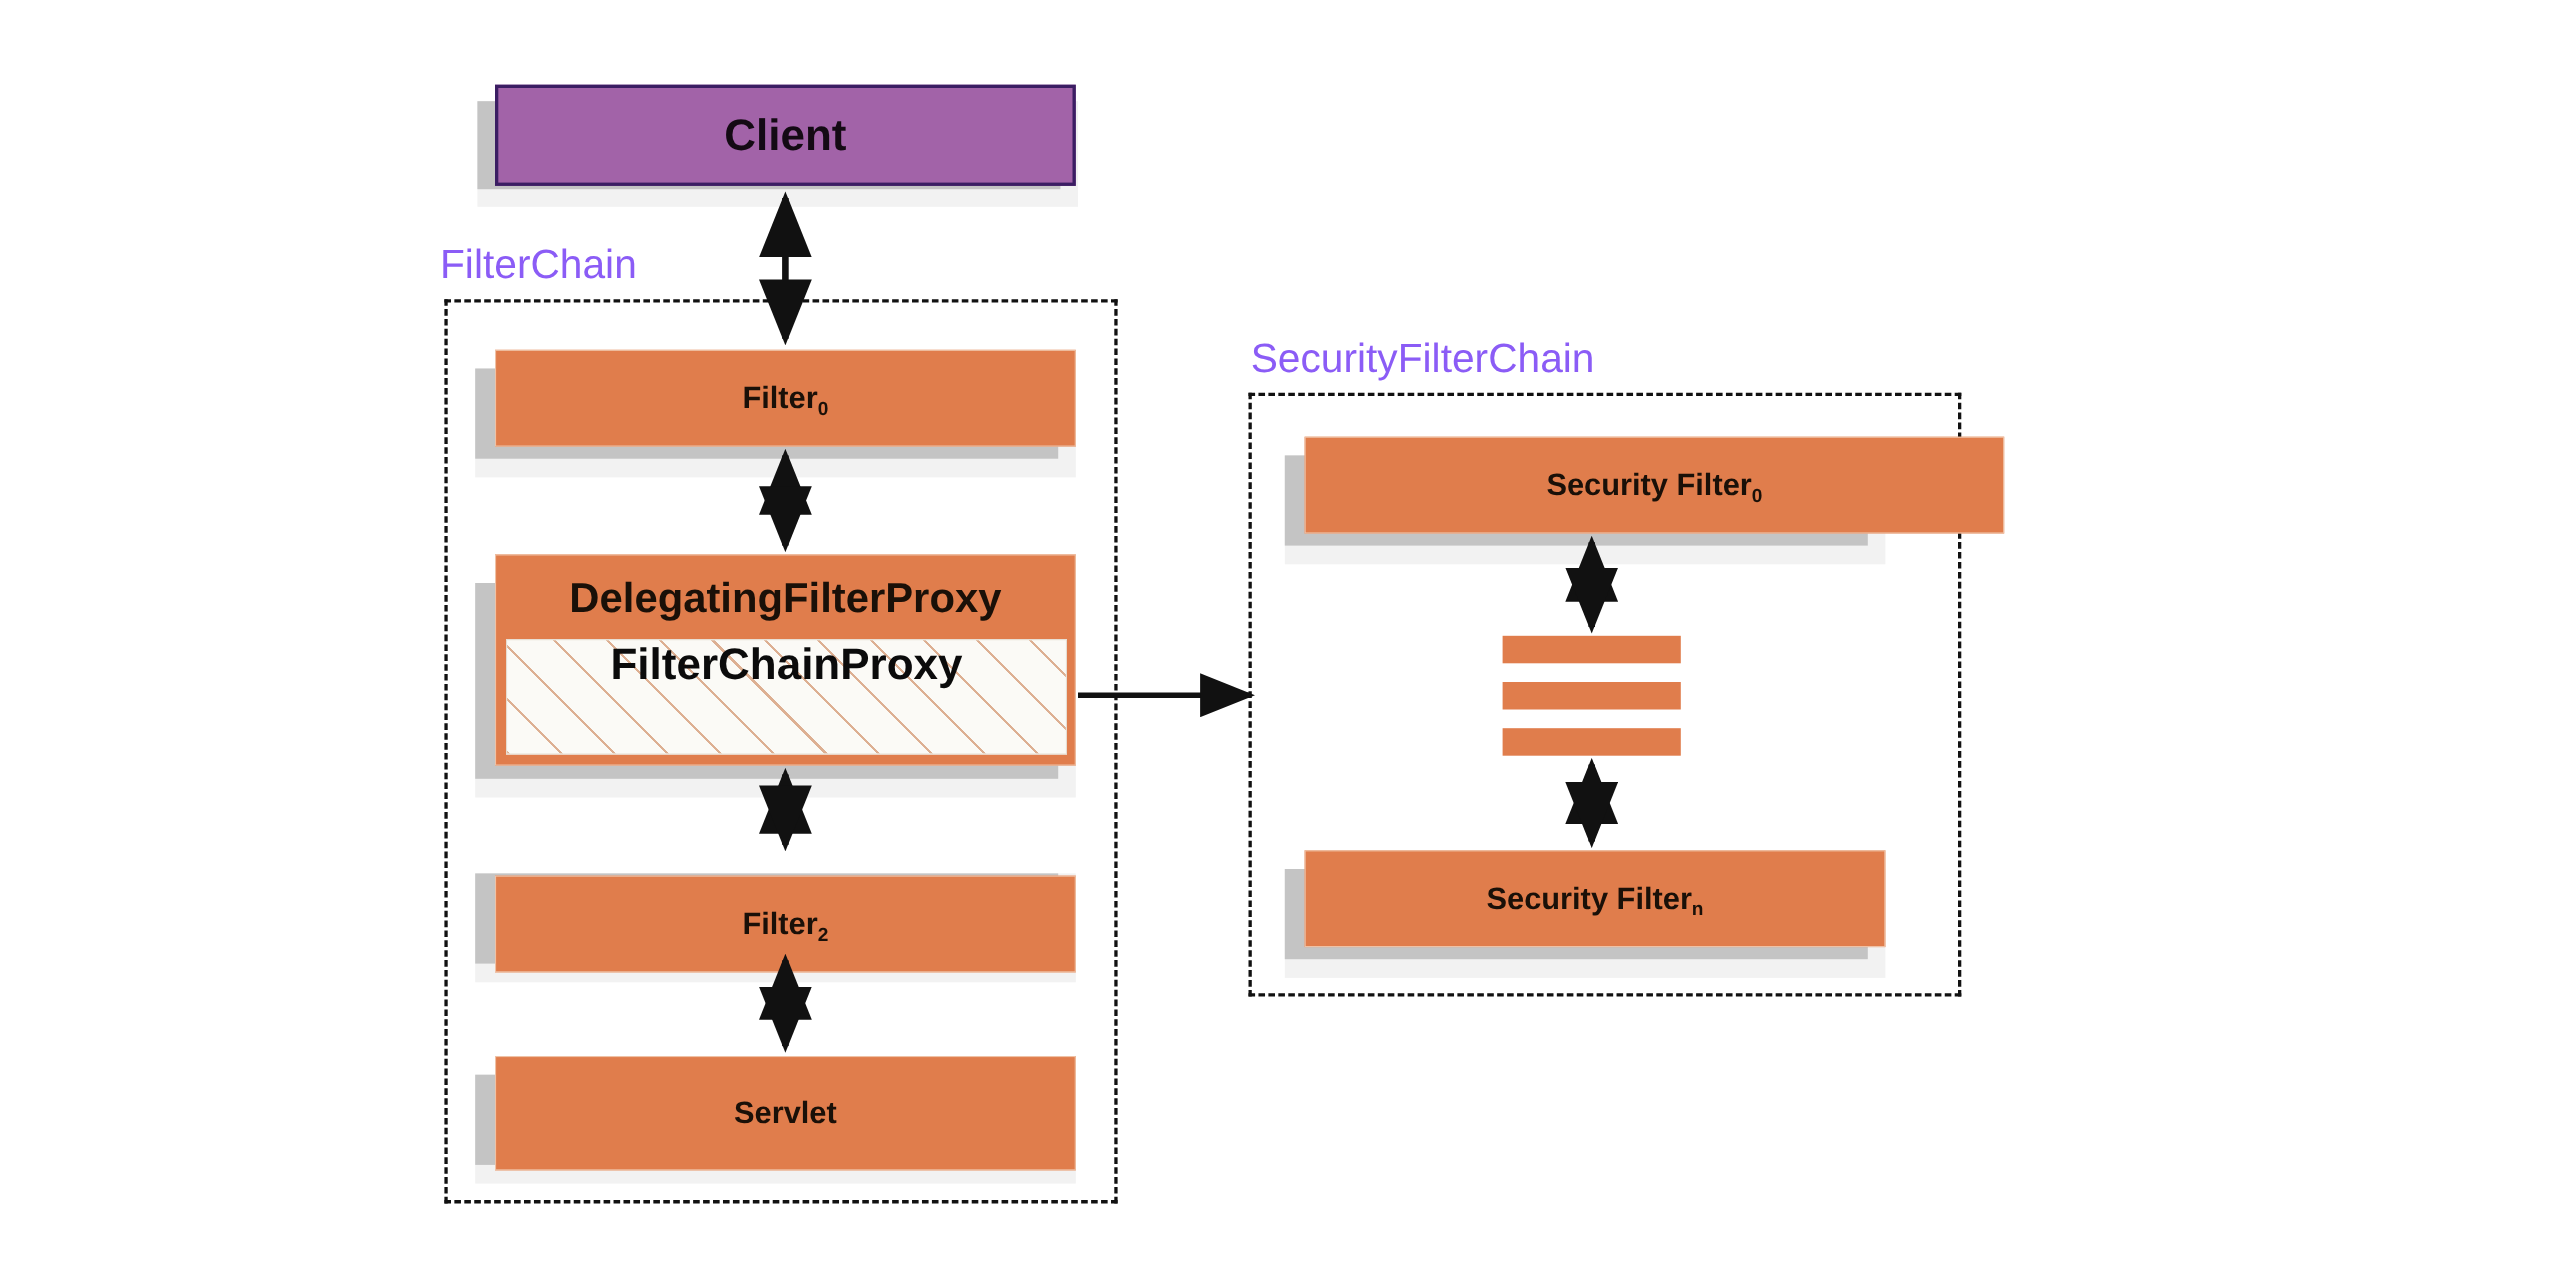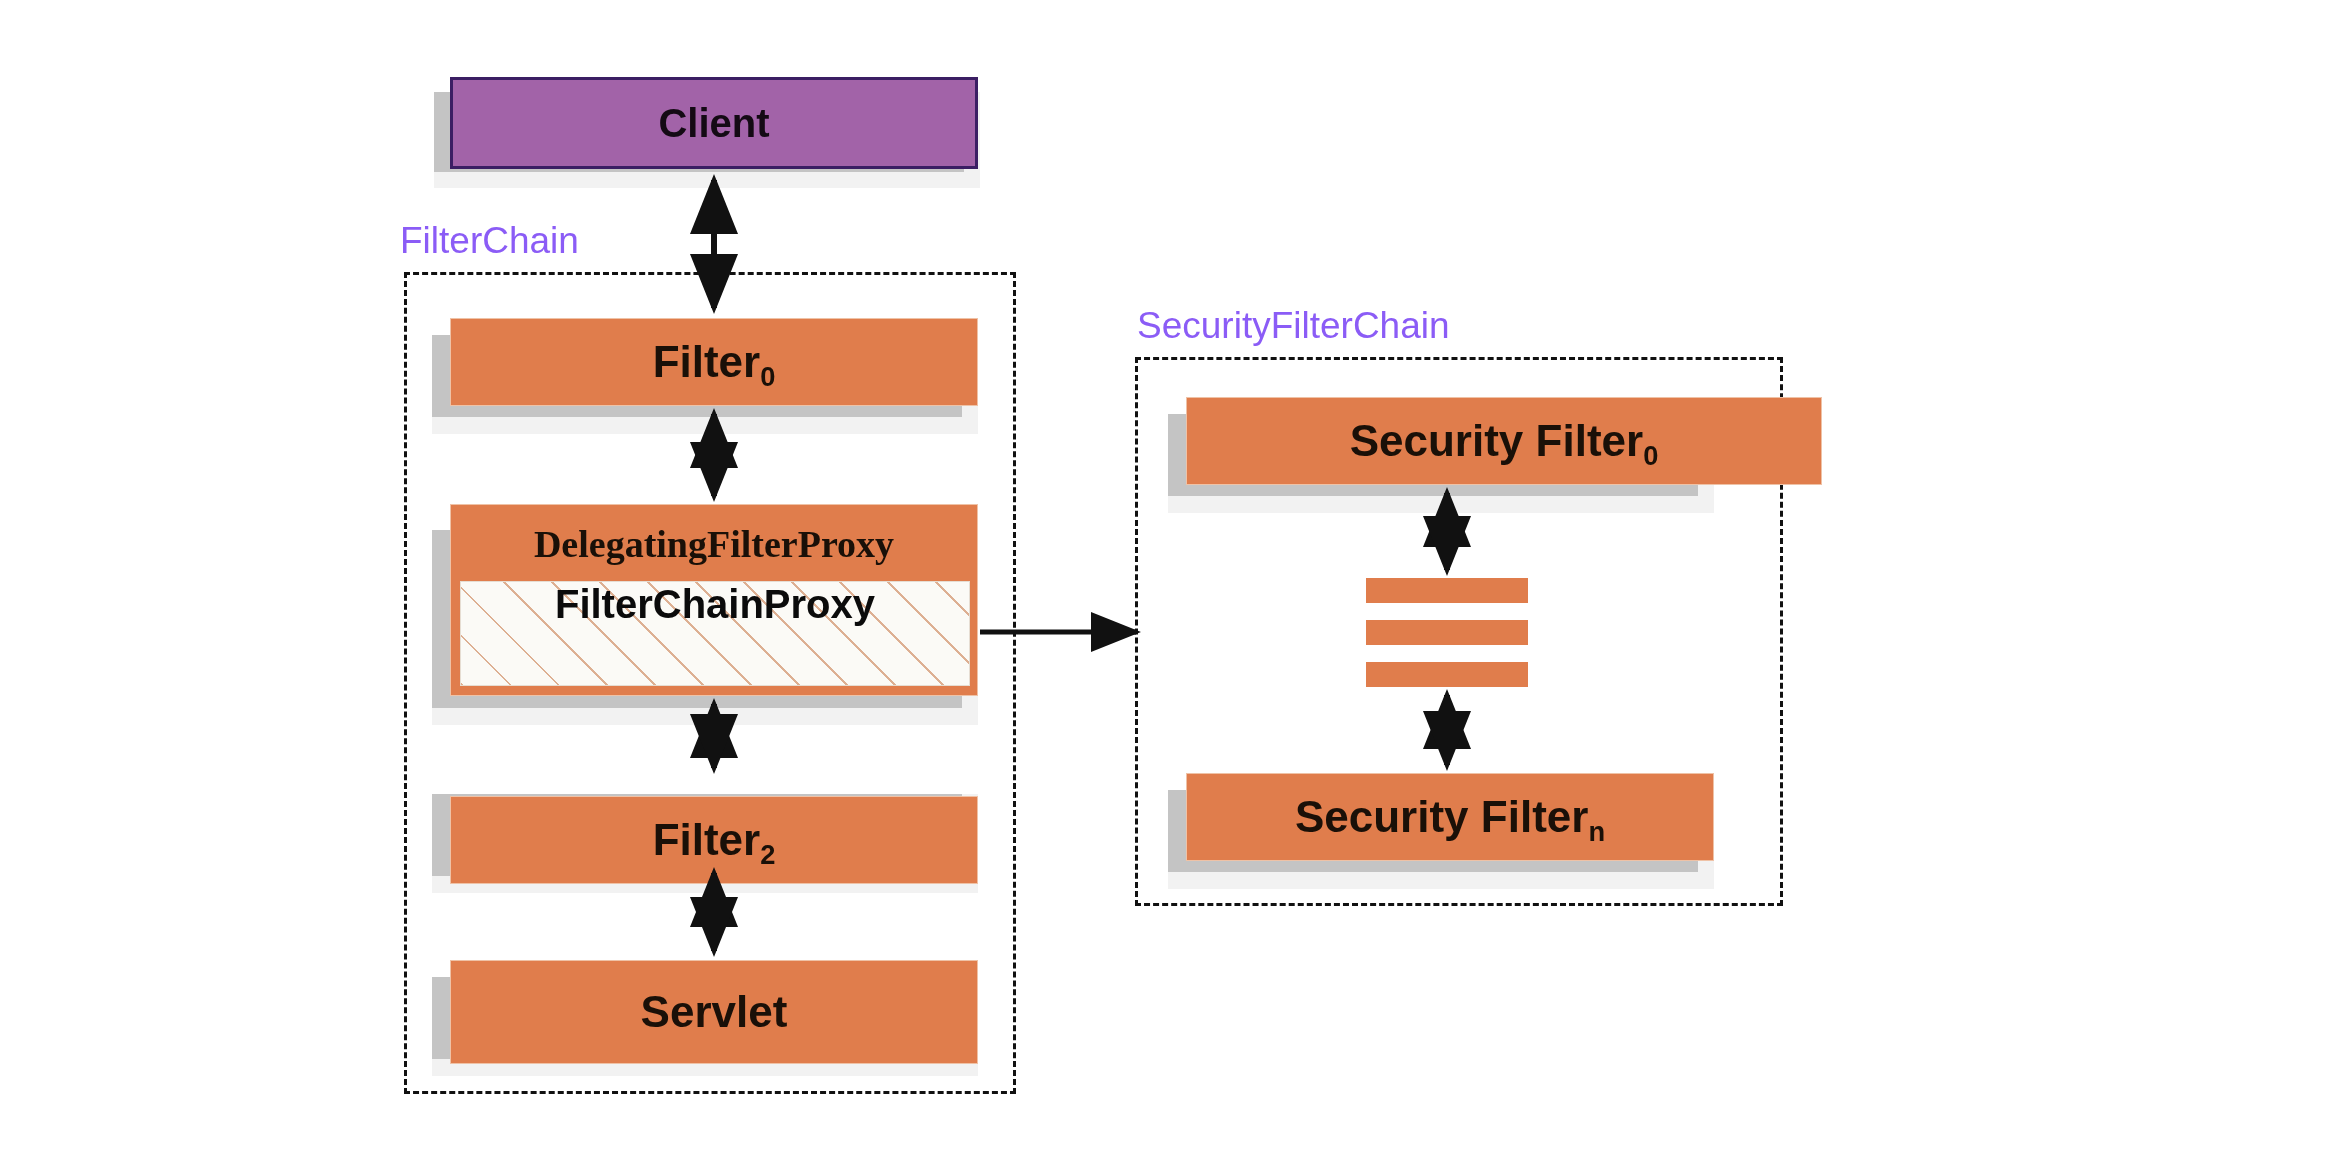--- a/index.html
+++ b/index.html
@@ -55,21 +55,21 @@
   }
   .shadow-halo {
     position: absolute;
     background: #f2f2f2;
     box-sizing: border-box;
   }
 
   .node.orange {
     background: #e07d4c;
     border: 1px solid #efc2a6;
-    font-size: 44px;
+    font-size: 28px;
   }
   .node.purple {
     background: linear-gradient(180deg, #a263a8 0%, #a263a8 100%);
     background-color: #a263a8;
     border: 3px solid #3b1e63;
     font-size: 40px;
     color: #140a14;
   }
 
   
@@ -78,21 +78,21 @@
     background: #e07d4c;
     border: 1px solid #efc2a6;
     box-sizing: border-box;
   }
   .dfp-title {
     position: absolute;
     left: 0; right: 0;
     display: flex;
     align-items: center;
     justify-content: center;
-    font-family: Liberation Serif, serif;
+    font-family: Liberation Sans, sans-serif;
     font-weight: bold;
     font-size: 38px;
     color: #1a1008;
     white-space: nowrap;
   }
   .fcp-inner {
     position: absolute;
     box-sizing: border-box;
     background-color: #fbfaf6;
     background-image: repeating-linear-gradient(

